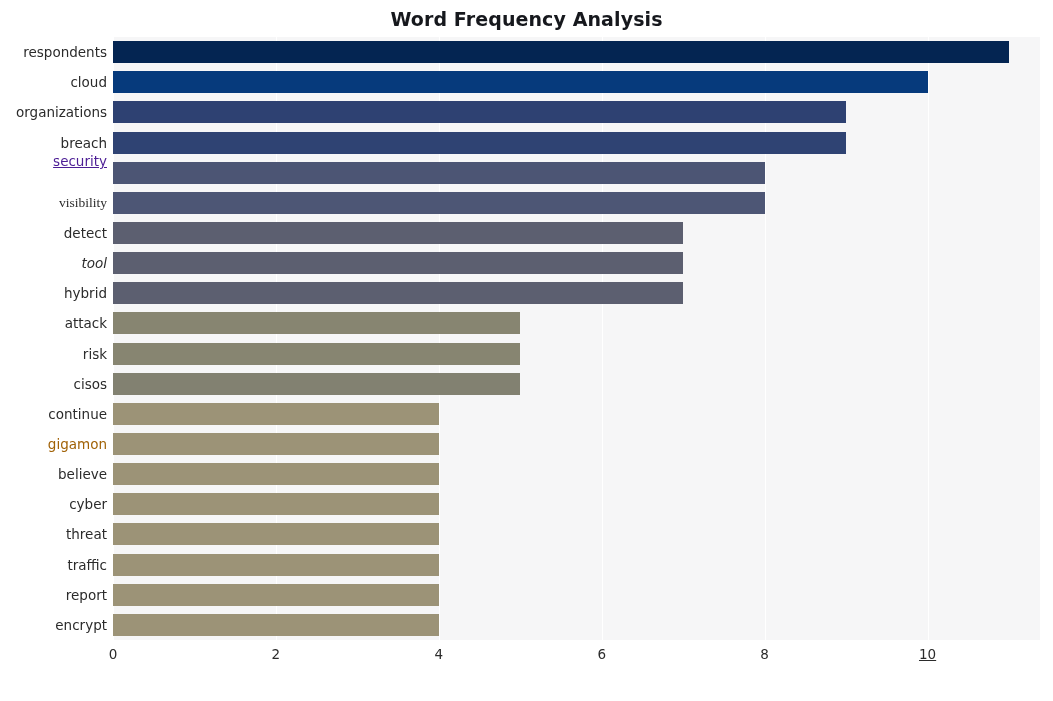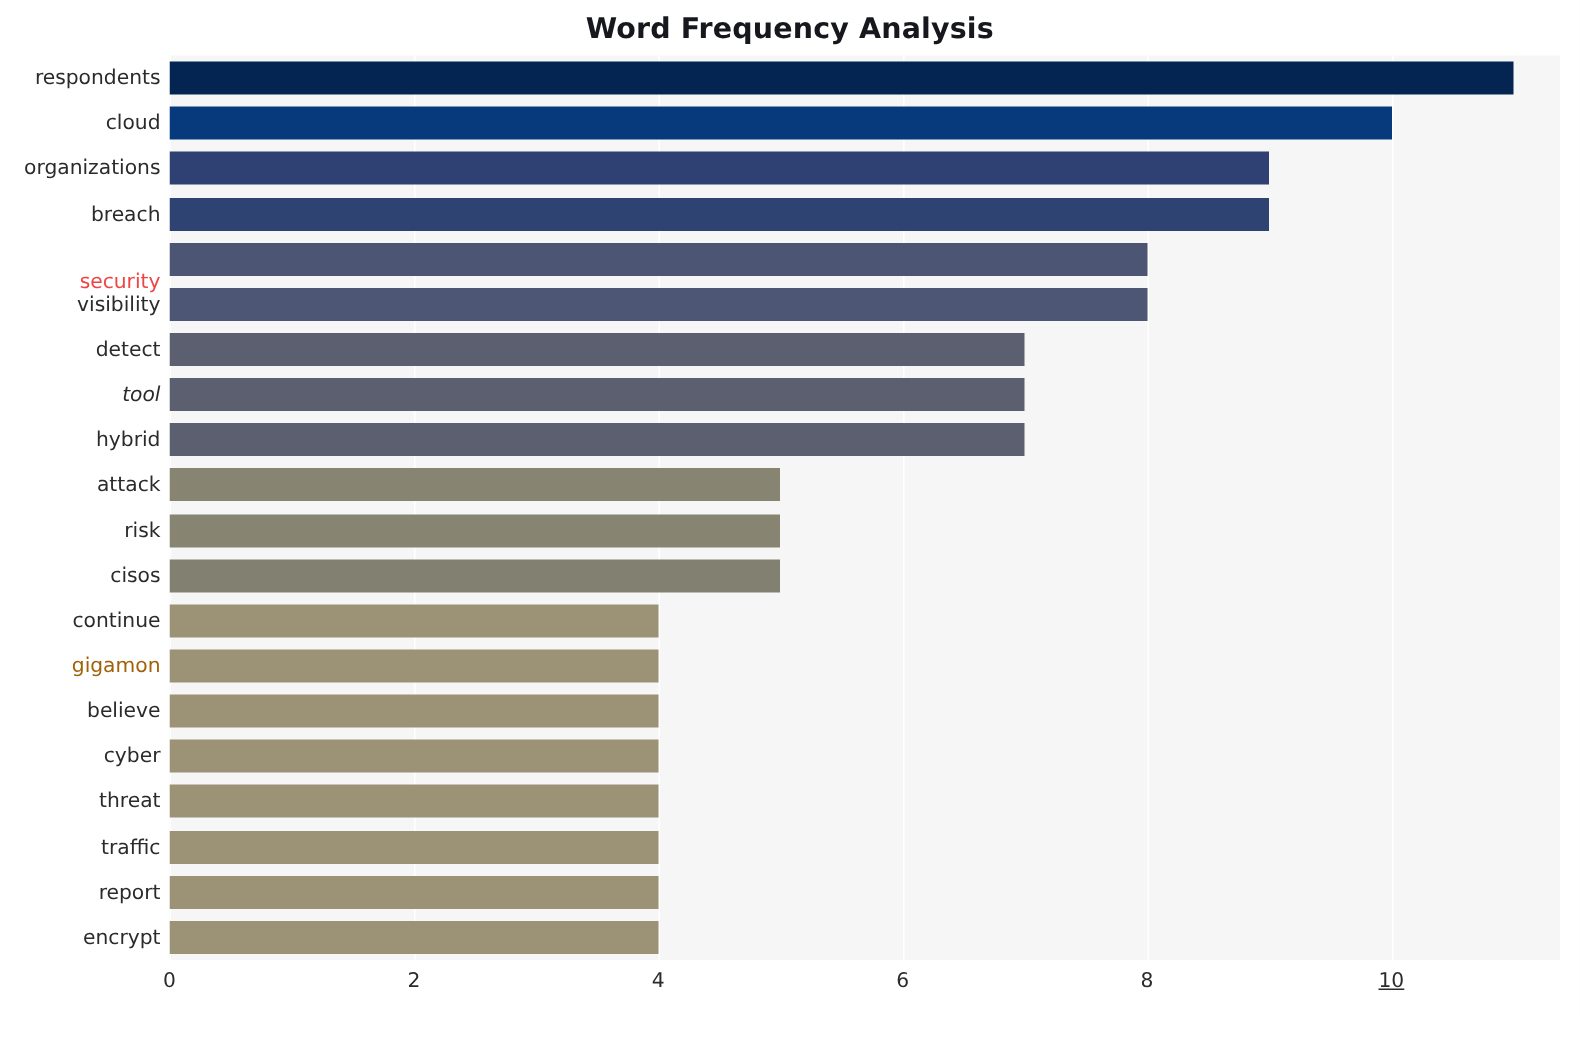--- a/index.html
+++ b/index.html
@@ -197,22 +197,22 @@
           <div class="bar" title="encrypt: 4" style="width: 325.835px; background: rgb(156, 147, 119);"></div>
         </div>
       </div>
   </div>
 
   <div id="ytick-layer">
       <div class="ytick" style="top: 4.075px; color: rgb(43, 43, 43);">respondents</div>
       <div class="ytick" style="top: 34.225px; color: rgb(43, 43, 43);">cloud</div>
       <div class="ytick" style="top: 64.375px; color: rgb(43, 43, 43);">organizations</div>
       <div class="ytick" style="top: 94.525px; color: rgb(43, 43, 43);">breach</div>
-      <div class="ytick" style="top: 140px; color: #ef4444;">security</div>
-      <div class="ytick" style="top: 154.825px; color: rgb(43, 43, 43);">visibility</div>
+      <div class="ytick" style="top: 113px; color: #4c1d95; text-decoration: underline;">security</div>
+      <div class="ytick" style="top: 154.825px; color: rgb(43, 43, 43); font-family: Liberation Serif, serif;">visibility</div>
       <div class="ytick" style="top: 184.975px; color: rgb(43, 43, 43);">detect</div>
       <div class="ytick" style="top: 215.125px; color: rgb(43, 43, 43); font-style: italic;">tool</div>
       <div class="ytick" style="top: 245.275px; color: rgb(43, 43, 43);">hybrid</div>
       <div class="ytick" style="top: 275.425px; color: rgb(43, 43, 43);">attack</div>
       <div class="ytick" style="top: 305.575px; color: rgb(43, 43, 43);">risk</div>
       <div class="ytick" style="top: 335.725px; color: rgb(43, 43, 43);">cisos</div>
       <div class="ytick" style="top: 365.875px; color: rgb(43, 43, 43);">continue</div>
       <div class="ytick" style="top: 396.025px; color: #a16207;">gigamon</div>
       <div class="ytick" style="top: 426.175px; color: rgb(43, 43, 43);">believe</div>
       <div class="ytick" style="top: 456.325px; color: rgb(43, 43, 43);">cyber</div>

